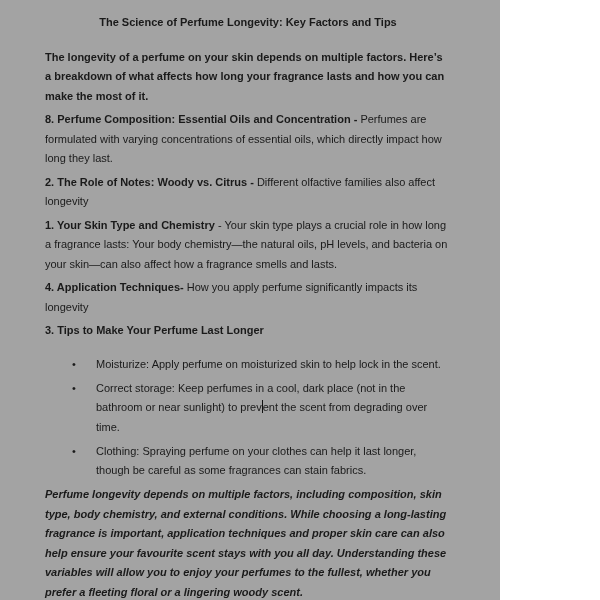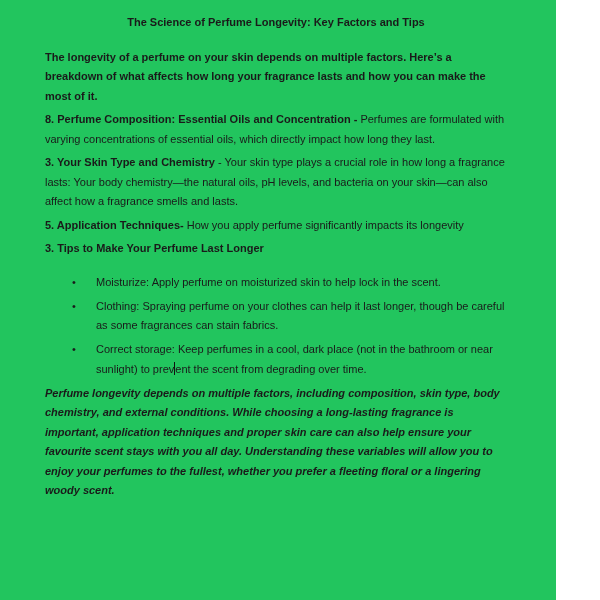--- a/index.html
+++ b/index.html
@@ -12,24 +12,24 @@
     height: 600px;
     overflow: hidden;
     font-family: "Liberation Sans", sans-serif;
     font-size: 11px;
     line-height: 19.5px;
     color: #1a1a1a;
     -webkit-font-smoothing: antialiased;
   }
   .page {
     box-sizing: border-box;
-    width: 556px;
+    width: 500px;
     height: 600px;
     padding: 13px 49px 0 45px;
-    background: #22c55e;
+    background: #a3a3a3;
   }
   .doc-title {
     font-weight: 700;
     text-align: center;
     margin: 0 0 8px 0;
   }
   p {
     margin: 0 0 4px 0;
   }
   .bold-par {
@@ -83,40 +83,43 @@
 <div class="page">
 
   <p class="doc-title">The Science of Perfume Longevity: Key Factors and Tips</p>
 
   <p class="bold-par">The longevity of a perfume on your skin depends on multiple factors. Here’s a breakdown of what affects how long your fragrance lasts and how you can make the most of it.</p>
 
   <p>
     <strong>8. Perfume Composition: Essential Oils and Concentration -</strong><span> Perfumes are formulated with varying concentrations of essential oils, which directly impact how long they last.</span>
   </p>
 
+  <p>
+    <strong>2. The Role of Notes: Woody vs. Citrus -</strong><span> Different olfactive families also affect longevity</span>
+  </p>
 
   <p>
-    <strong>3. Your Skin Type and Chemistry</strong><span> - Your skin type plays a crucial role in how long a fragrance lasts: Your body chemistry—the natural oils, pH levels, and bacteria on your skin—can also affect how a fragrance smells and lasts.</span>
+    <strong>1. Your Skin Type and Chemistry</strong><span> - Your skin type plays a crucial role in how long a fragrance lasts: Your body chemistry—the natural oils, pH levels, and bacteria on your skin—can also affect how a fragrance smells and lasts.</span>
   </p>
 
 
   <p>
-    <strong>5. Application Techniques-</strong><span> How you apply perfume significantly impacts its longevity</span>
+    <strong>4. Application Techniques-</strong><span> How you apply perfume significantly impacts its longevity</span>
   </p>
 
 
   <p class="tips-heading">3. Tips to Make Your Perfume Last Longer</p>
 
   <ul class="tips-list">
     <li>
       <span>Moisturize: Apply perfume on moisturized skin to help lock in the scent.</span>
     </li>
     <li>
-      <span>Clothing: Spraying perfume on your clothes can help it last longer, though be careful as some fragrances can stain fabrics.</span>
+      <span>Correct storage: Keep perfumes in a cool, dark place (not in the bathroom or near sunlight) to prev</span><span class="caret"></span><span>ent the scent from degrading over time.</span>
     </li>
     <li>
-      <span>Correct storage: Keep perfumes in a cool, dark place (not in the bathroom or near sunlight) to prev</span><span class="caret"></span><span>ent the scent from degrading over time.</span>
+      <span>Clothing: Spraying perfume on your clothes can help it last longer, though be careful as some fragrances can stain fabrics.</span>
     </li>
   </ul>
 
   <p class="conclusion">Perfume longevity depends on multiple factors, including composition, skin type, body chemistry, and external conditions. While choosing a long-lasting fragrance is important, application techniques and proper skin care can also help ensure your favourite scent stays with you all day. Understanding these variables will allow you to enjoy your perfumes to the fullest, whether you prefer a fleeting floral or a lingering woody scent.</p>
 
 </div>
 
 </body></html>

